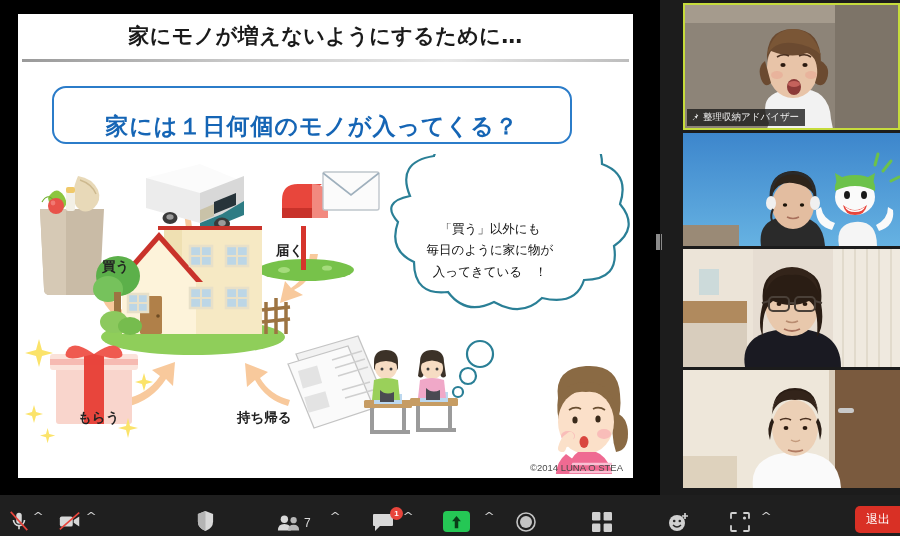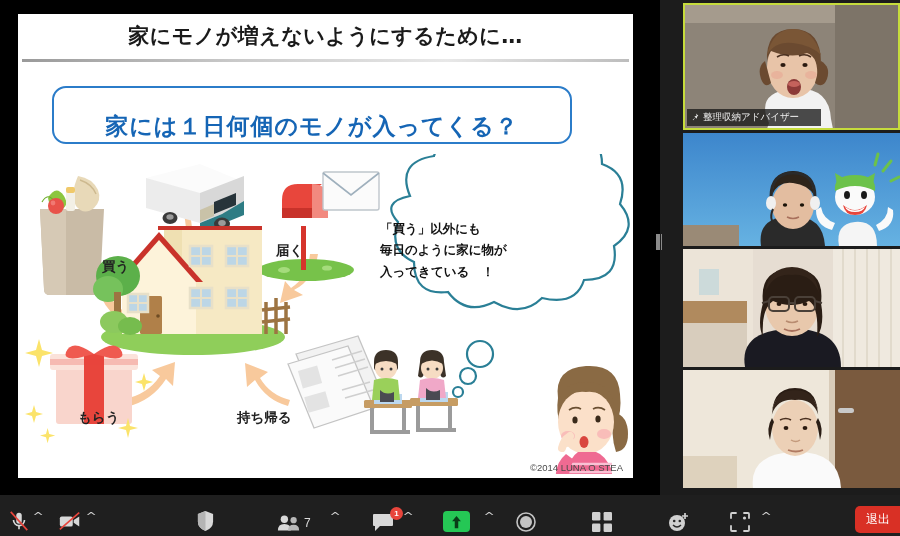--- a/index.html
+++ b/index.html
@@ -58,21 +58,22 @@
 
   .lbl {
     position: absolute;
     font-size: 13.5px; font-weight: bold; color: #222;
     white-space: nowrap;
   }
 
   
   .bubble-text {
     position: absolute; left: 362px; top: 64px; width: 220px;
-    font-size: 12.5px; font-weight: bold; color: #111;
+    text-align: center;
+    font-size: 12.5px; font-weight: normal; color: #111;
     line-height: 1.7;
     white-space: pre-line;
   }
 
   
   .split-handle {
     position: absolute; left: 656px; top: 234px;
     width: 6px; height: 16px;
     display: flex; justify-content: space-between;
   }
@@ -93,21 +94,21 @@
   .tile.t3 { top: 370px; height: 118px; }
 
   .tile-inner { position: absolute; inset: 0; overflow: hidden; }
 
   .name-tag {
     position: absolute; left: 2px; bottom: 2px;
     max-width: 96%;
     background: rgba(26,26,26,0.78);
     color: #f0f0f0;
     font-size: 9.5px;
-    padding: 2px 22px 2px 4px;
+    padding: 2px 6px 2px 4px;
     display: flex; align-items: center; gap: 3px;
     white-space: nowrap; overflow: hidden;
     z-index: 5;
   }
   .pin-ic { width: 9px; height: 9px; flex: 0 0 auto; }
 
   
   .toolbar {
     position: absolute; left: 0; bottom: 0;
     width: 900px; height: 41px;

